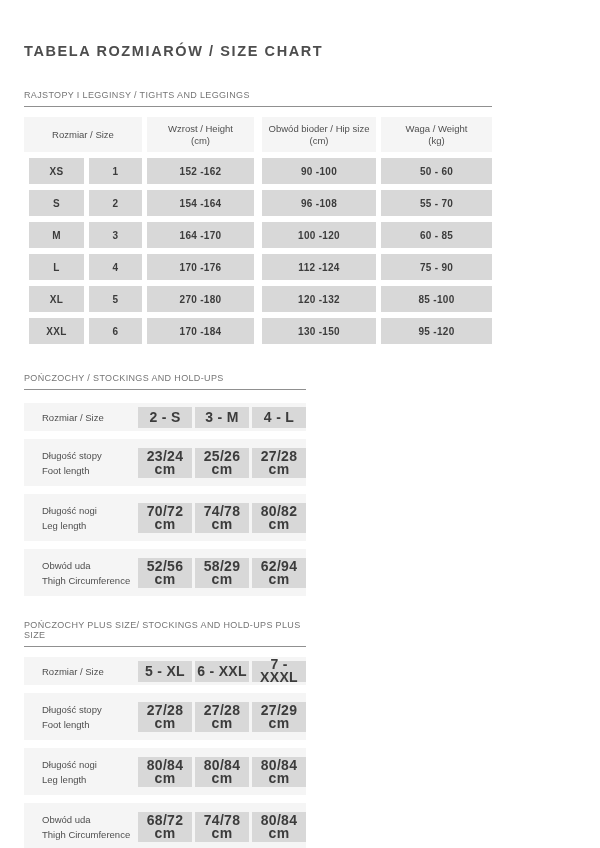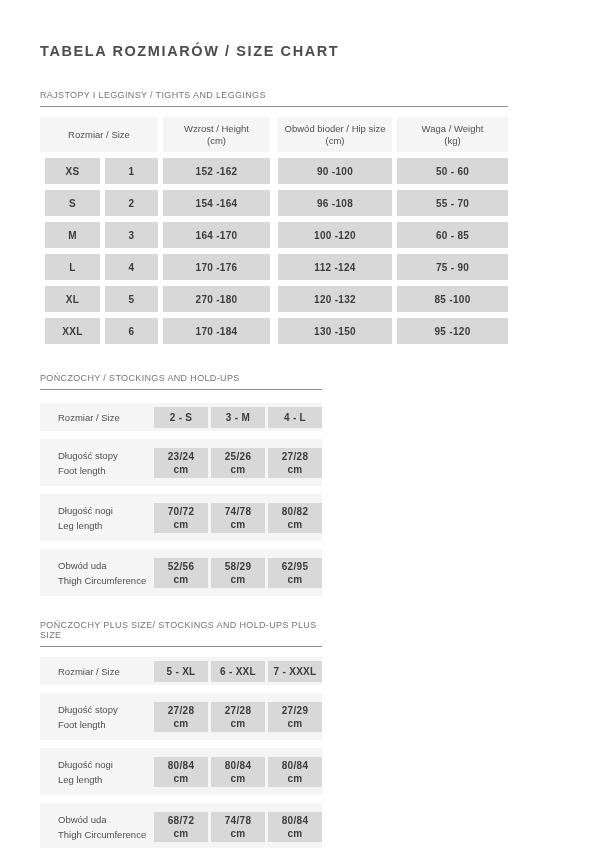--- a/index.html
+++ b/index.html
@@ -3,21 +3,21 @@
 <meta charset="utf-8">
 <style>
   * { box-sizing: border-box; }
   html, body { margin: 0; padding: 0; }
   body {
     width: 600px; height: 848px;
     background: #ffffff;
     font-family: "Liberation Sans", sans-serif;
     -webkit-font-smoothing: antialiased;
   }
-  .page { width: 600px; height: 848px; padding: 43px 0 0 40px; overflow: hidden; }
+  .page { width: 600px; height: 848px; padding: 43px 0 0 24px; overflow: hidden; }
 
   .title {
     margin: 0;
     font-size: 14.5px; font-weight: 700;
     letter-spacing: 1.6px;
     color: #4d4d4d;
   }
 
   .sec1 { margin-top: 31px; }
   .sec2 { margin-top: 29px; }
@@ -71,21 +71,21 @@
   .band-lg { height: 47px; }
   .band-label {
     flex: 1; padding-left: 18px;
     font-size: 9.5px; line-height: 15px; color: #4f4f4f;
   }
   .band-label span { display: block; }
   .vcell {
     width: 54px; background: #d8d8d8;
     display: flex; flex-direction: column; justify-content: center; align-items: center;
     text-align: center;
-    font-size: 10px; font-weight: 700; letter-spacing: 0.3px; color: #3c3c3c;
+    font-size: 14px; font-weight: 700; letter-spacing: 0.3px; color: #3c3c3c;
     line-height: 13px;
   }
   .vcell + .vcell { margin-left: 3px; }
   .vcell.sm { height: 21px; }
   .vcell.lg { height: 30px; }
   .vcell span { display: block; }
 </style>
 </head>
 <body>
 
@@ -230,21 +230,21 @@
         </div>
         <div class="vcell lg">
           <span>52/56</span>
           <span>cm</span>
         </div>
         <div class="vcell lg">
           <span>58/29</span>
           <span>cm</span>
         </div>
         <div class="vcell lg">
-          <span>62/95</span>
+          <span>62/94</span>
           <span>cm</span>
         </div>
       </div>
 
     </div>
   </section>
 
   <section class="sec3">
     <div class="sec-head w-sm">POŃCZOCHY PLUS SIZE/ STOCKINGS AND HOLD-UPS PLUS SIZE</div>
 

